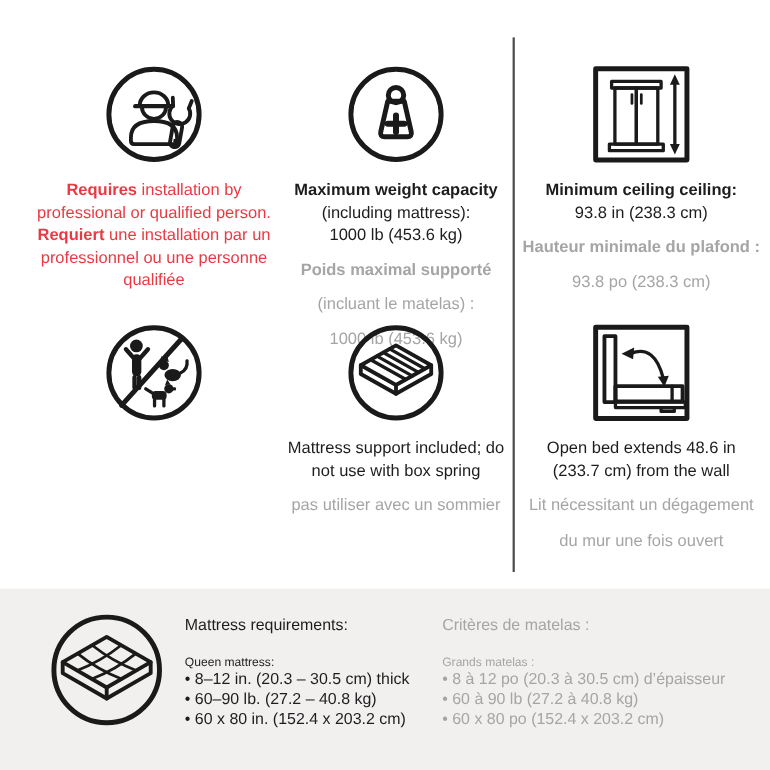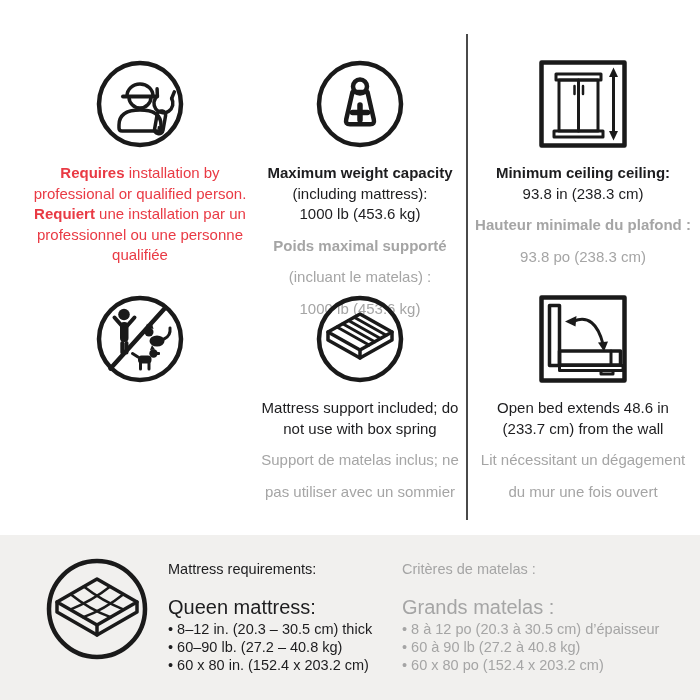--- a/index.html
+++ b/index.html
@@ -20,21 +20,21 @@
   .red-text{color:var(--accent_red,#e93a44);}
   .divider{position:absolute;left:466px;top:34px;width:2px;height:486px;background:var(--divider_gray,#4a4a4a);}
 
   
   .bottom{position:absolute;left:0;top:535px;width:700px;height:165px;background:var(--bottom_bg,#f1f0ee);}
   .bottom-icon{position:absolute;left:45px;top:22px;}
   .req-col{position:absolute;top:26px;}
   .col-en{left:168px;color:var(--text_black,#1d1d1f);}
   .col-fr{left:402px;color:var(--text_gray,#a5a5a5);}
   .req-title{font-size:14.5px;font-weight:normal;margin:0 0 19px 0;}
-  .req-sub{font-size:20px;margin:0 0 1px 0;}
+  .req-sub{font-size:11px;margin:0 0 1px 0;}
   ul.req-list{list-style:none;margin:0;padding:0;font-size:14.5px;line-height:18px;}
   ul.req-list li::before{content:"\2022\00a0";}
 
   
   .st{fill:none;stroke:var(--icon_stroke,#1a1a1a);stroke-width:4.5;stroke-linecap:round;stroke-linejoin:round;}
   .fl{fill:var(--icon_stroke,#1a1a1a);stroke:none;}
   .sw2{stroke-width:2.5;}.sw3{stroke-width:3;}.sw35{stroke-width:3.5;}.sw4{stroke-width:4;}.sw55{stroke-width:5.5;}
 </style>
 </head>
 <body>
@@ -138,21 +138,20 @@
         <circle class="st" cx="44" cy="44" r="41"></circle>
         <path class="st sw35" d="M44 19 L76 37 L44 55 L12 37 Z"></path>
         <path class="st sw3" d="M38.2 22.2 L70.2 40.2 M32.5 25.5 L64.5 43.5 M26.7 28.7 L58.7 46.7 M21 32 L53 50"></path>
         <path class="st sw35" d="M12 37 v8 L44 63 L76 45 v-8"></path>
         <path class="st sw35" d="M44 55 v8"></path>
       </svg>
     </div>
     <div class="cell-text">
       <div>Mattress support included; do</div>
       <div>not use with box spring</div>
-      <div class="fr">Support de matelas inclus; ne</div>
       <div class="fr">pas utiliser avec un sommier</div>
     </div>
   </div>
 
   <div class="cell" style="left:458px;top:293px;">
     <div class="icon-box">
       <svg width="92" height="92" viewBox="0 0 92 92">
         <rect class="st" x="4.5" y="4.5" width="83" height="83"></rect>
         <rect class="st sw35" x="12.5" y="12.5" width="10" height="60"></rect>
         <rect class="st sw35" x="22.5" y="58" width="61" height="14"></rect>

